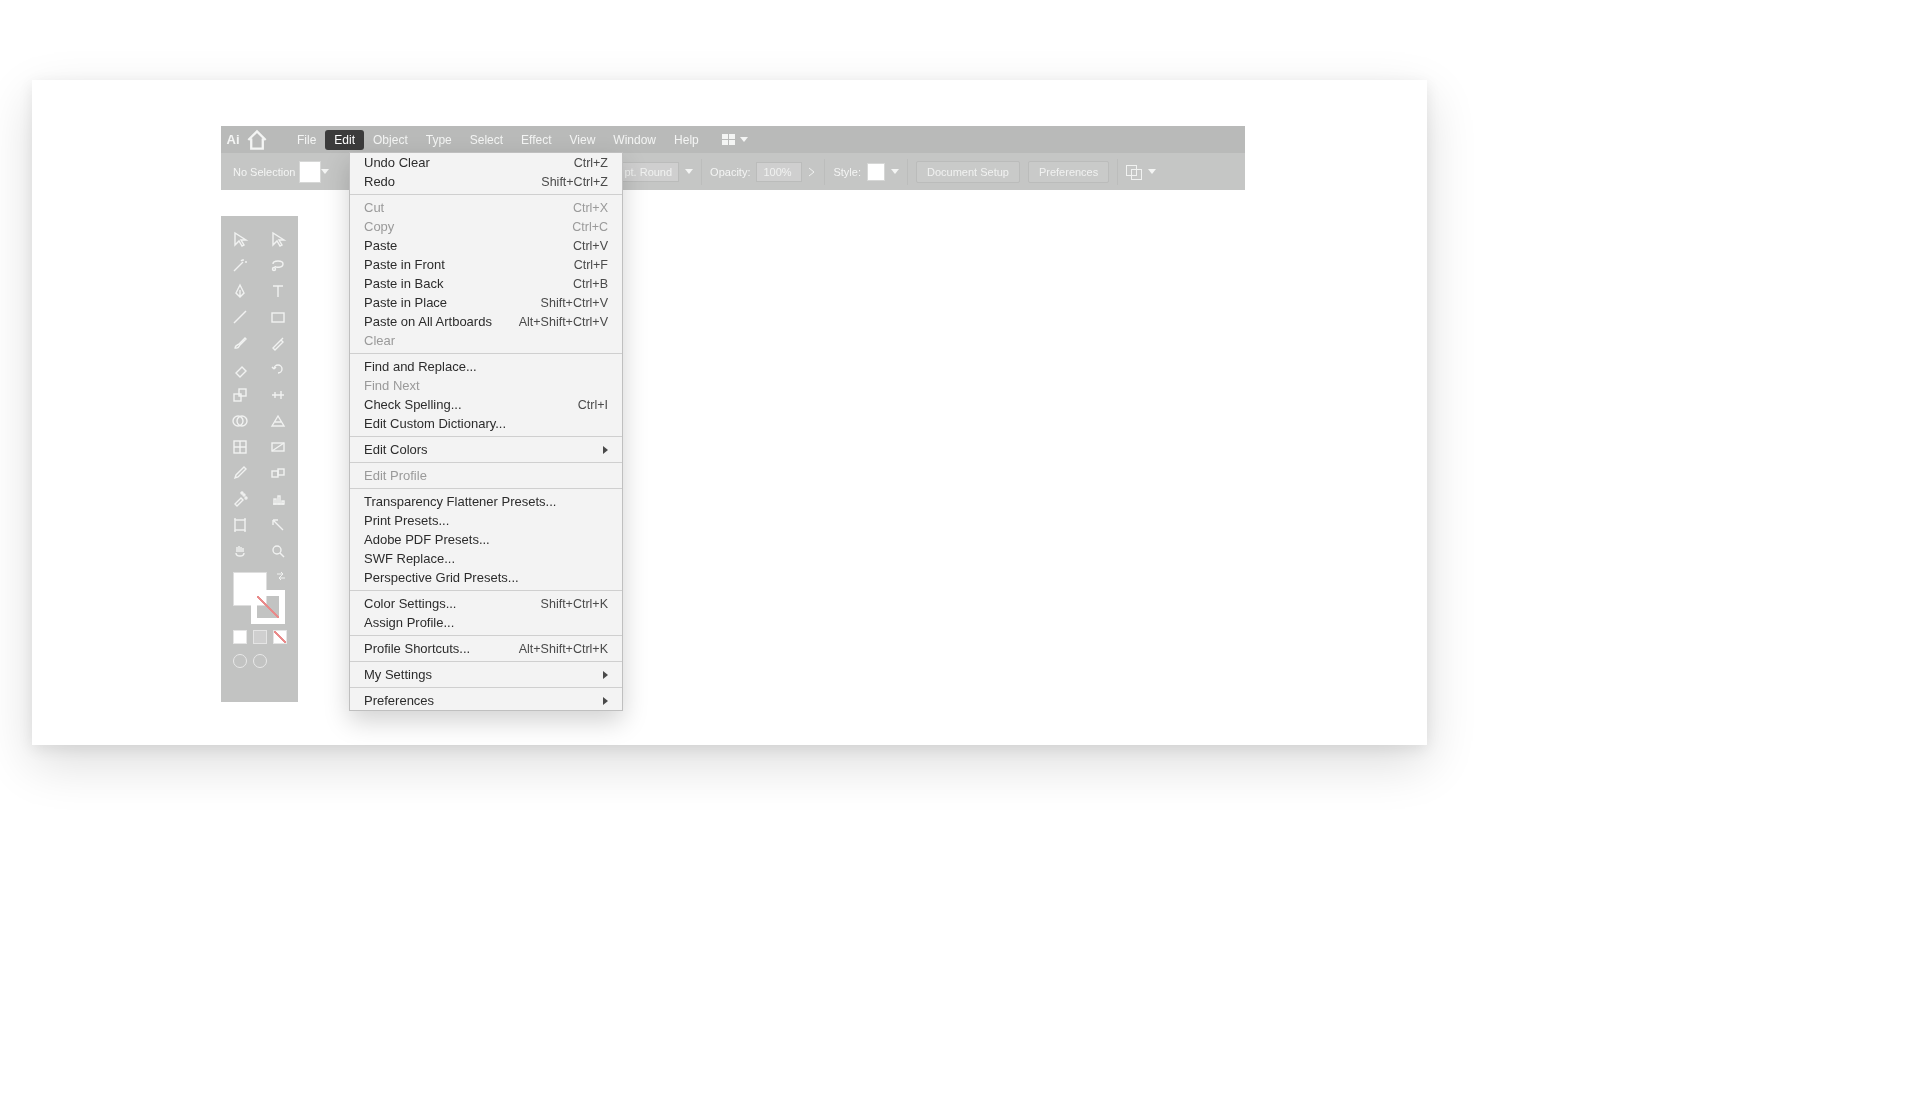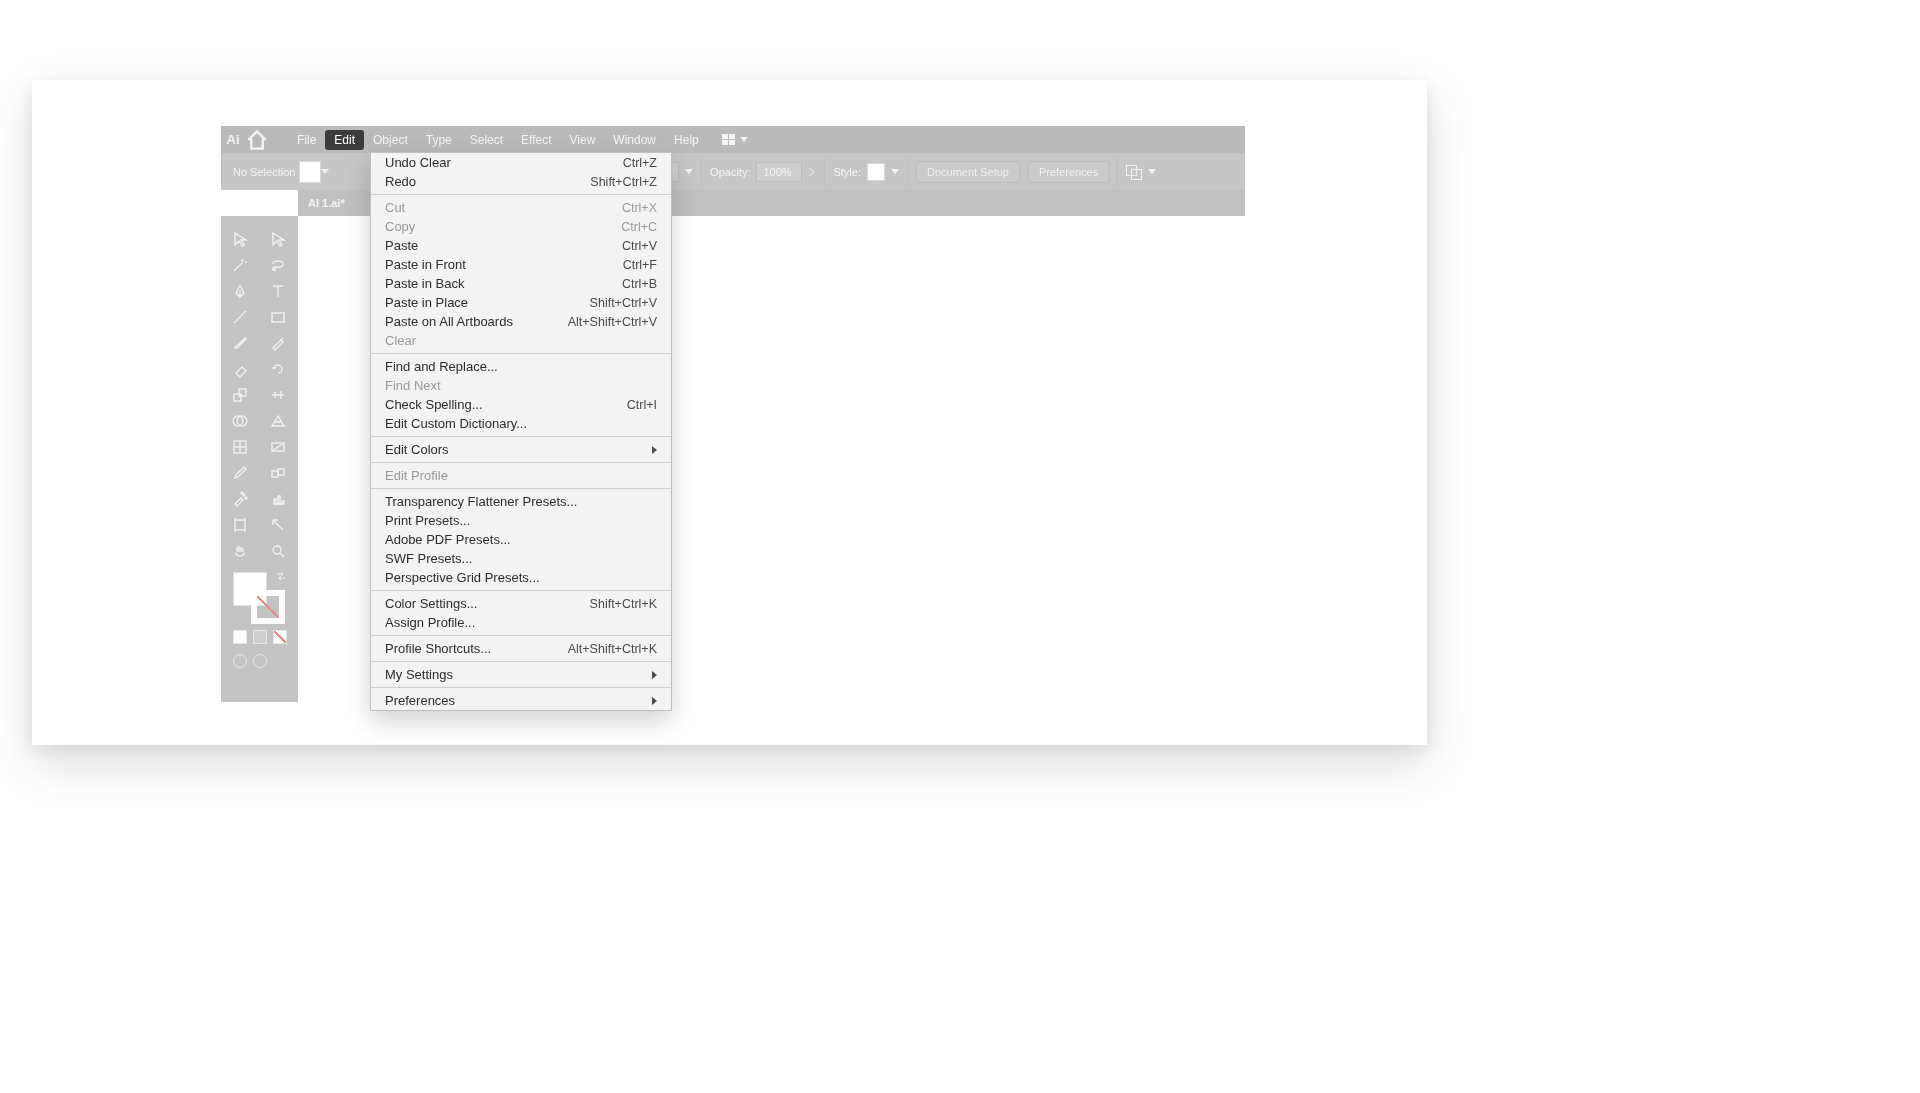--- a/index.html
+++ b/index.html
@@ -176,22 +176,22 @@
   .mini-circ { width: 14px; height: 14px; border: 1px solid #e9e9e9; border-radius: 50%; }
   
   .canvas {
     position: absolute; left: 77px; top: 90px;
     right: 0; bottom: 0; background: #ffffff;
   }
 
   
   .dropdown {
     position: absolute;
-    left: 370px; top: 152px;
-    width: 302px;
+    left: 349px; top: 152px;
+    width: 274px;
     background: #f3f3f3;
     border: 1px solid #bfbfbf;
     box-shadow: 0 10px 24px rgba(0,0,0,0.18);
     font-size: 13px;
     color: #2c2c2c;
   }
   .dd-row {
     display: flex; align-items: center;
     padding: 2px 14px;
     height: 19px;
@@ -287,23 +287,20 @@
         <span>Preferences</span>
       </div>
     </div>
 
     <div class="ctl-group">
       <div class="arrange-icon"></div>
       <span class="dd-caret"></span>
     </div>
   </div>
 
-  <div class="tabstrip">
-    <span style="font-weight:600">AI 1.ai*</span>
-  </div>
 
   <div class="canvas"></div>
 
   <div class="toolbox">
     <div id="toolbox-rows">
         <div class="tool-row">
           <div class="tool-cell">
             <div class="tool-icon">
               <svg viewBox="0 0 18 18">
                 <path d="M4 3 L4 15 L8 11 L11 16 L13 15 L10 10 L15 10 Z"></path>
@@ -615,21 +612,21 @@
     <div class="dd-row">
       <span class="dd-label">Transparency Flattener Presets...</span>
     </div>
     <div class="dd-row">
       <span class="dd-label">Print Presets...</span>
     </div>
     <div class="dd-row">
       <span class="dd-label">Adobe PDF Presets...</span>
     </div>
     <div class="dd-row">
-      <span class="dd-label">SWF Presets...</span>
+      <span class="dd-label">SWF Replace...</span>
     </div>
     <div class="dd-row">
       <span class="dd-label">Perspective Grid Presets...</span>
     </div>
     <div class="dd-sep"></div>
     <div class="dd-row">
       <span class="dd-label">Color Settings...</span>
       <span class="dd-shortcut">Shift+Ctrl+K</span>
     </div>
     <div class="dd-row">

